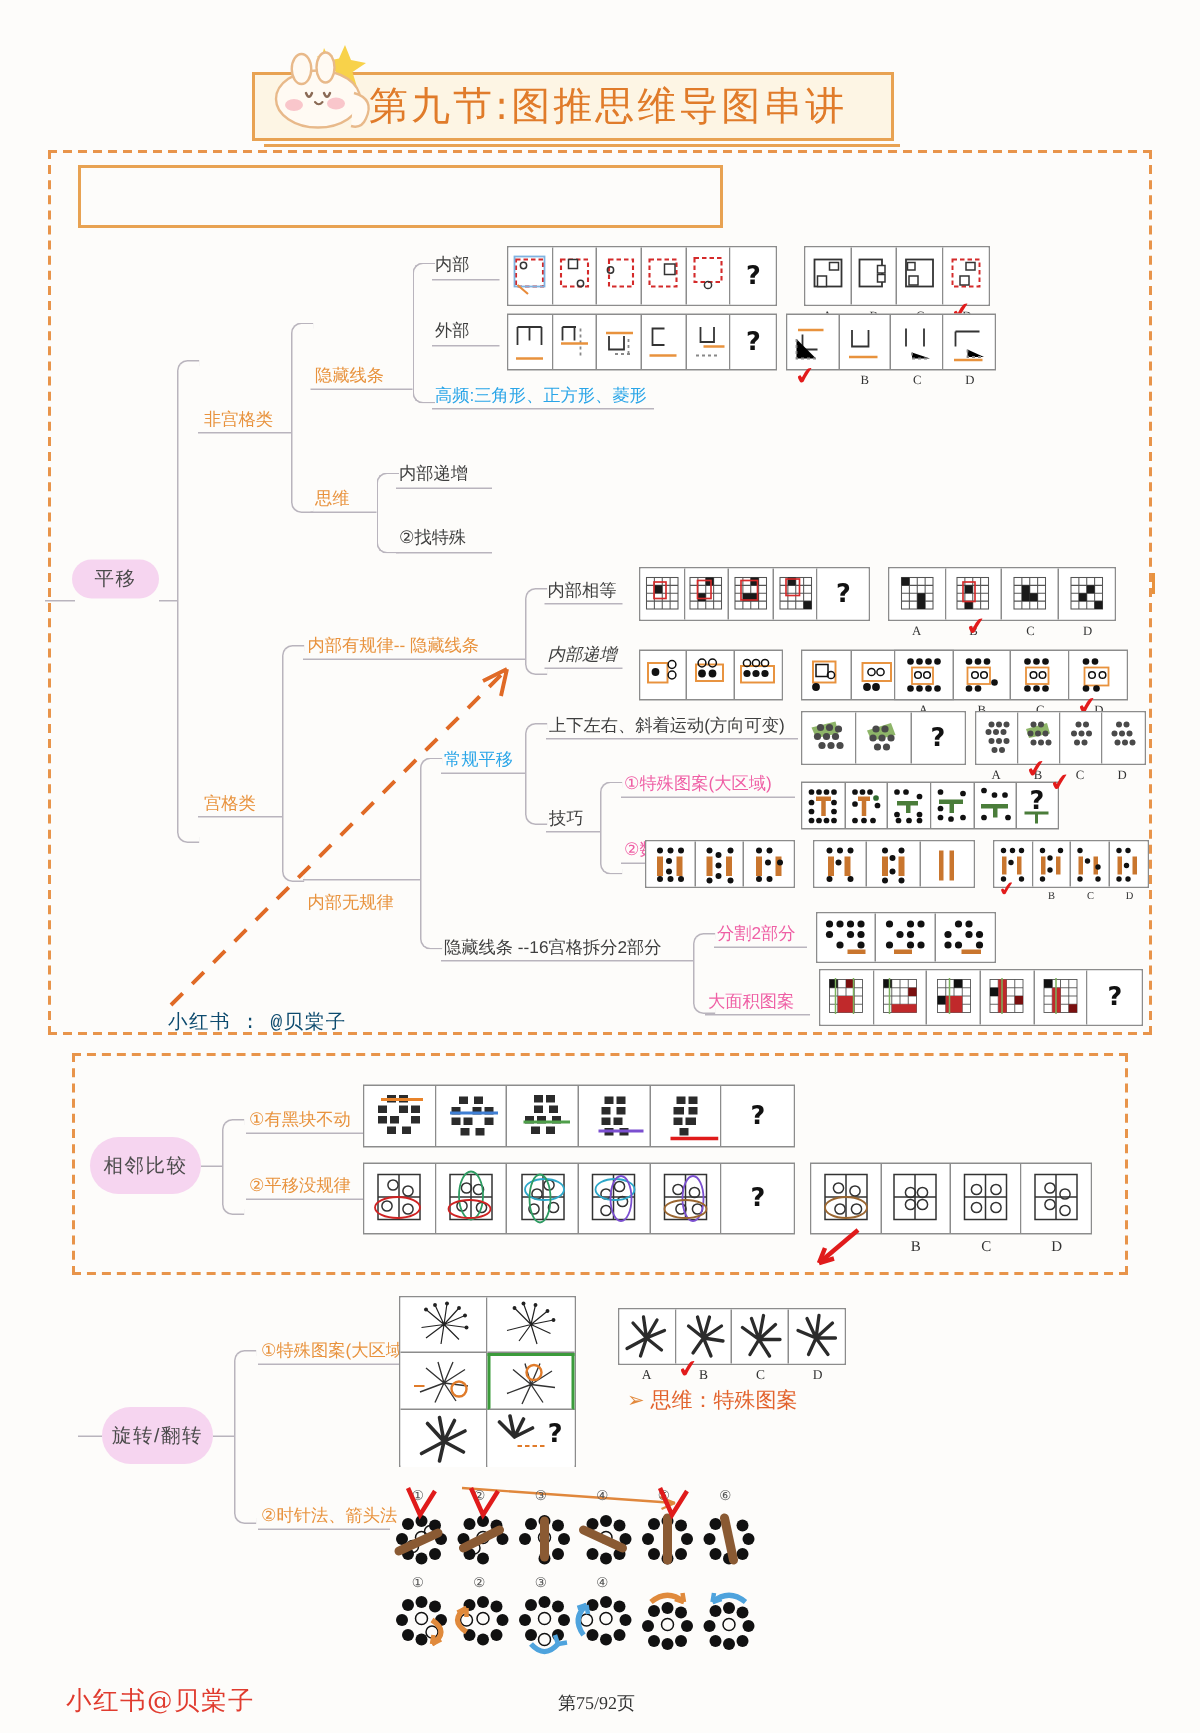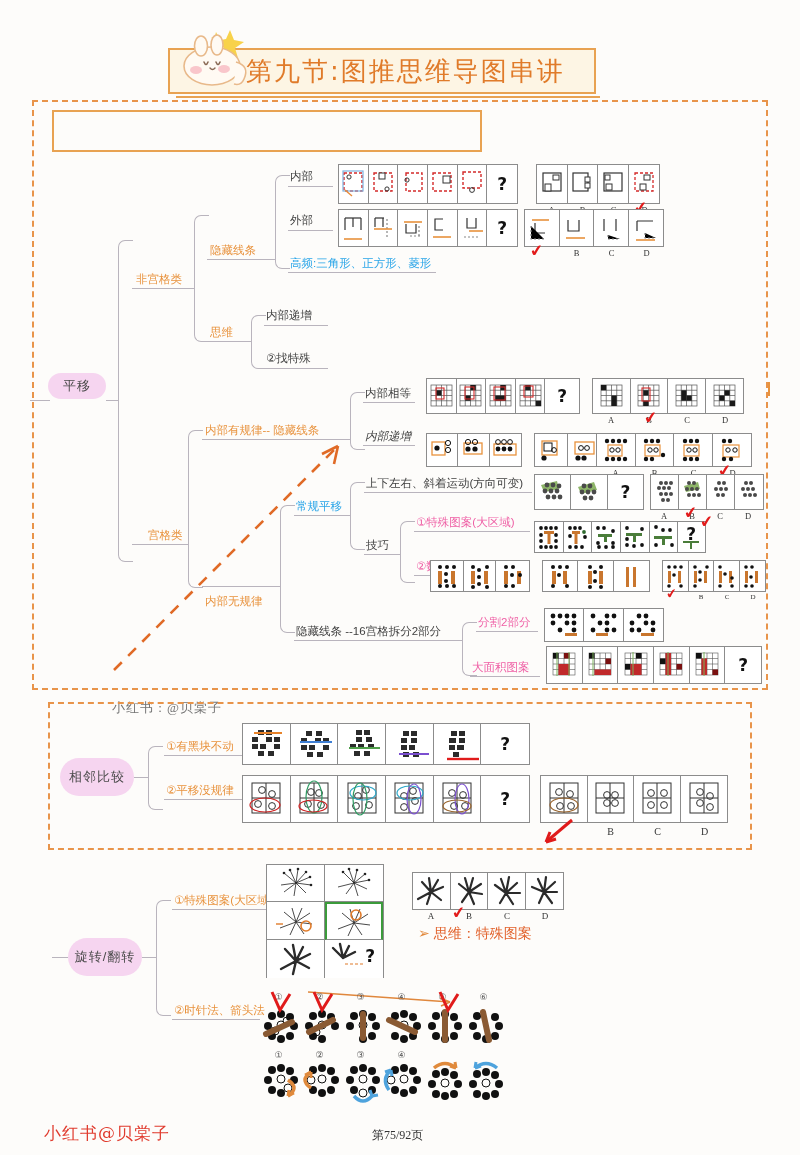--- a/index.html
+++ b/index.html
@@ -75,22 +75,22 @@
   .optlabels span{text-align:center;}
 
   .check{position:absolute;color:#e21b1b;font-size:16px;font-weight:bold;
          font-family:"DejaVu Sans",sans-serif;transform:rotate(-8deg);}
 
   
   .cell svg{display:block;}
 
   
   .hand{font-family:"DejaVu Serif",serif;}
-  .xhs-mid{position:absolute;left:112px;top:699px;font-size:13px;color:#737373;
-           font-family:Liberation Serif, serif;letter-spacing:1px;}
+  .xhs-mid{position:absolute;left:112px;top:672px;font-size:13px;color:#0c4a6e;
+           font-family:Liberation Mono, monospace;letter-spacing:1px;}
   .think-note{position:absolute;left:418px;top:925px;font-size:14px;color:#e2622c;
               font-family:"DejaVu Sans",sans-serif;white-space:nowrap;text-align:right;}
   .think-note .arrowg{color:#e2893c;margin-right:4px;}
 
   
   .footer-left{position:absolute;left:44px;top:1122px;font-size:17px;color:#e03b2e;
                font-family:"DejaVu Serif",serif;letter-spacing:1px;}
   .footer-right{position:absolute;left:372px;top:1127px;font-size:12px;color:#333;
                 font-family:"Liberation Serif",serif;}
   .orange-tick{position:absolute;background:#e8923d;width:2px;height:14px;}
@@ -152,21 +152,21 @@
   <div class="lbl or" style="left:210px;top:325px;">思维</div>
   <div class="ln lnh" style="left:207px;top:341px;width:44px;"></div>
   <div class="brk" style="left:251px;top:315px;width:14px;height:52px;"></div>
 
   <div class="lbl gy" style="left:266px;top:308px;">内部递增</div>
   <div class="ln lnh" style="left:264px;top:325px;width:64px;"></div>
 
   <div class="lbl gy" style="left:266px;top:351px;">②找特殊</div>
   <div class="ln lnh" style="left:264px;top:368px;width:64px;"></div>
 
-  <div class="lbl or" style="left:148px;top:528px;text-align:center;">宫格类</div>
+  <div class="lbl or" style="left:136px;top:528px;text-align:center;">宫格类</div>
   <div class="ln lnh" style="left:132px;top:544px;width:56px;"></div>
   <div class="brk" style="left:188px;top:430px;width:14px;height:156px;"></div>
 
   <div class="lbl or" style="left:205px;top:423px;">内部有规律-- 隐藏线条</div>
   <div class="ln lnh" style="left:202px;top:439px;width:148px;"></div>
   <div class="brk" style="left:350px;top:392px;width:14px;height:56px;"></div>
 
   <div class="lbl gy" style="left:365px;top:386px;">内部相等</div>
   <div class="ln lnh" style="left:363px;top:402px;width:52px;"></div>
 

